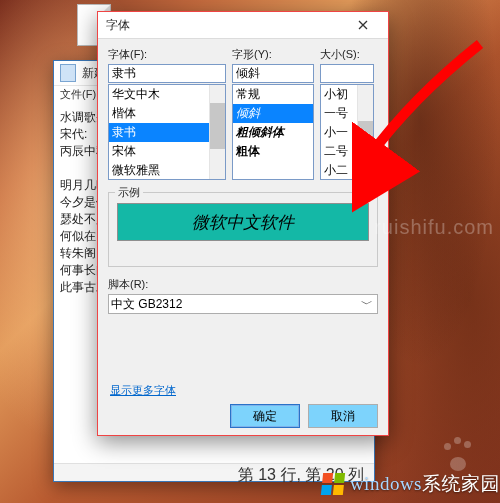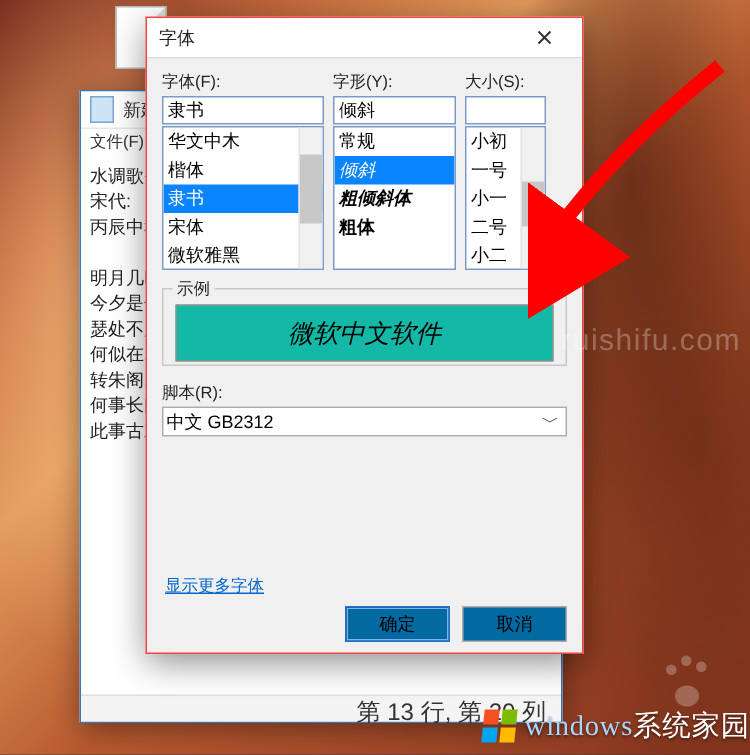--- a/index.html
+++ b/index.html
@@ -20,41 +20,41 @@
 .np-status{position:absolute;bottom:0;left:0;right:0;height:18px;border-top:1px solid #e0e0e0;background:#f4f4f4;font-size:16px;color:#333;text-align:right;padding:1px 10px;box-sizing:border-box}
 
 .dlg{position:absolute;top:11px;left:97px;width:290px;height:423px;background:#f0f0f0;border:1px solid #ef4444;box-shadow:0 6px 22px rgba(0,0,0,.45)}
 .dlg-title{height:26px;background:#fff;display:flex;align-items:center;padding:0 8px;border-bottom:1px solid #dcdcdc}
 .dlg-title span{flex:1;font-size:12px;color:#222}
 .dlg-close{width:34px;height:20px;display:flex;align-items:center;justify-content:center;color:#333}
 .dlg-close svg{width:10px;height:10px}
 .dlg-body{padding:8px 10px 6px;position:relative;height:calc(100% - 26px);box-sizing:border-box}
 .lbl{font-size:11px;color:#222;margin-bottom:2px}
 .cols{display:flex;gap:6px}
-.col-font{width:108px}
+.col-font{width:118px}
 .col-style{width:82px}
 .col-size{width:54px}
 input.txt{width:100%;box-sizing:border-box;height:19px;border:1px solid #7a9ac7;padding:1px 3px;font-size:12px;font-family:inherit;background:#fff}
 .sel-hl{background:#0a84ff;color:#fff}
 .list{width:100%;box-sizing:border-box;height:96px;border:1px solid #7a9ac7;background:#fff;overflow:hidden;font-size:12px;margin-top:1px;position:relative}
 .list .item{padding:1px 3px;white-space:nowrap;font-family:SimSun,serif}
 .list .sel{background:#0a84ff;color:#fff}
 .list.size-list{height:96px}
 .list .bold{font-weight:bold}
 .list .ital{font-style:italic}
 .scroll-track{position:absolute;top:0;right:0;width:15px;height:100%;background:#f0f0f0;border-left:1px solid #e4e4e4}
 .scroll-thumb{position:absolute;right:0;width:15px;background:#c7c7c7}
-.grp{border:1px solid #c9c9c9;margin-top:12px;padding:10px 8px 2px;position:relative}
+.grp{border:1px solid #c9c9c9;margin-top:12px;padding:10px 8px 25px;position:relative}
 .grp .cap{position:absolute;top:-8px;left:6px;background:#f0f0f0;padding:0 3px;font-size:11px;color:#222}
 .sample{height:36px;border:1px solid #8f8f8f;background:#14b8a6;display:flex;align-items:center;justify-content:center;font-family:"STLiti","KaiTi",serif;font-size:17px;font-style:italic}
 .script-sel{width:100%;height:20px;border:1px solid #adadad;background:#fff;font-size:12px;padding:1px 2px;box-sizing:border-box;display:flex;align-items:center;justify-content:space-between}
 .script-sel .dd{width:16px;text-align:center;color:#555}
 .link{color:#0066cc;font-size:11px;text-decoration:underline;position:absolute;bottom:38px;left:12px}
 .btns{position:absolute;bottom:8px;right:10px;display:flex;gap:8px}
-.btn{width:68px;height:22px;border:1px solid #adadad;background:#0369a1;font-size:12px;display:flex;align-items:center;justify-content:center}
+.btn{width:68px;height:22px;border:1px solid #adadad;background:#7dd3fc;font-size:12px;display:flex;align-items:center;justify-content:center}
 .btn.primary{border:1px solid #2a72c8;box-shadow:inset 0 0 0 1px #7db3ea}
 
 .arrow{position:absolute;top:38px;left:352px;pointer-events:none}
 
 .mark{position:absolute;top:216px;right:6px;color:rgba(255,255,255,.28);font-size:20px;letter-spacing:1px;font-family:Arial}
 .logo{position:absolute;bottom:2px;right:0;left:4px;height:34px;display:flex;align-items:center;justify-content:flex-end;color:#fff;font-family:Liberation Serif, serif;text-shadow:0 1px 2px rgba(0,0,0,.5)}
 .logo .win{width:22px;height:22px;margin-right:6px;display:grid;grid-template-columns:1fr 1fr;grid-template-rows:1fr 1fr;gap:2px;transform:skewX(-6deg)}
 .logo .win div:nth-child(1){background:#f25022}.logo .win div:nth-child(2){background:#7fba00}.logo .win div:nth-child(3){background:#00a4ef}.logo .win div:nth-child(4){background:#ffb900}
 .logo .t1{font-size:19px;letter-spacing:.5px}
 .logo .blue{color:#a8d7ff}

